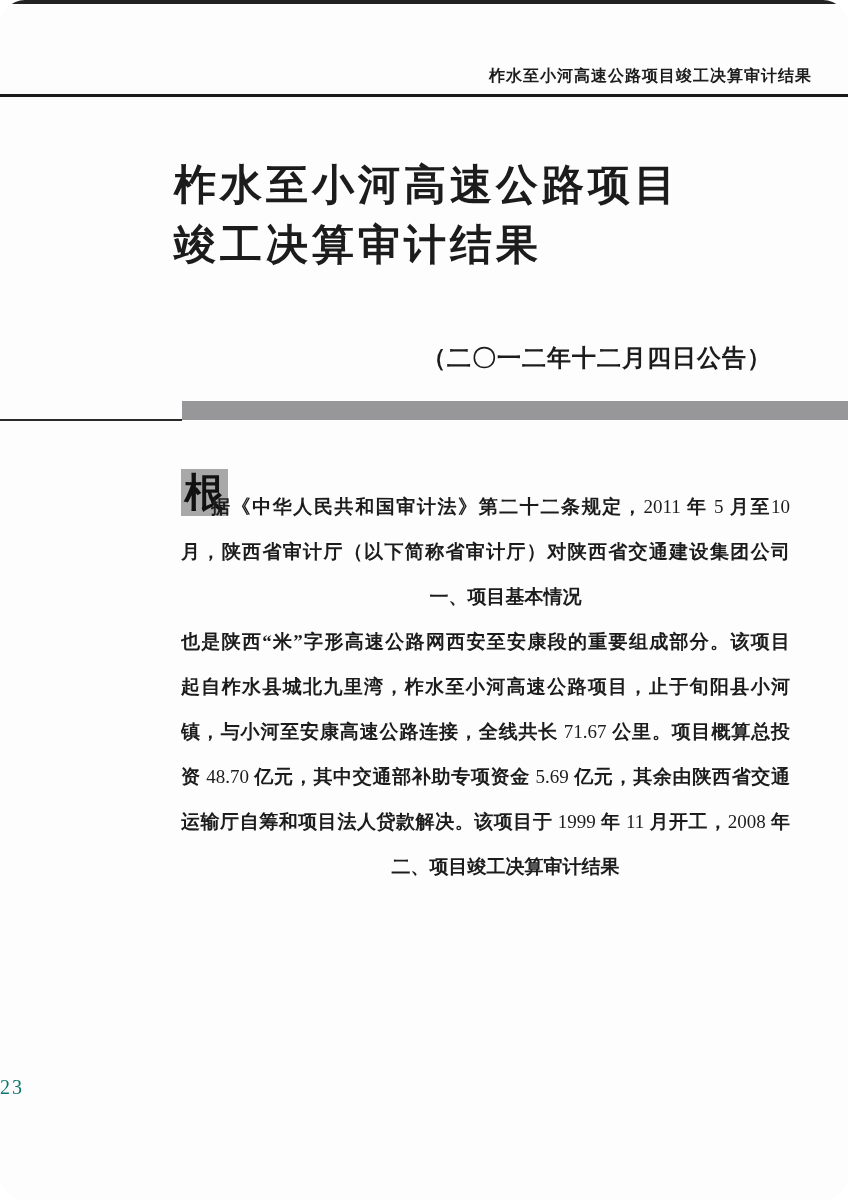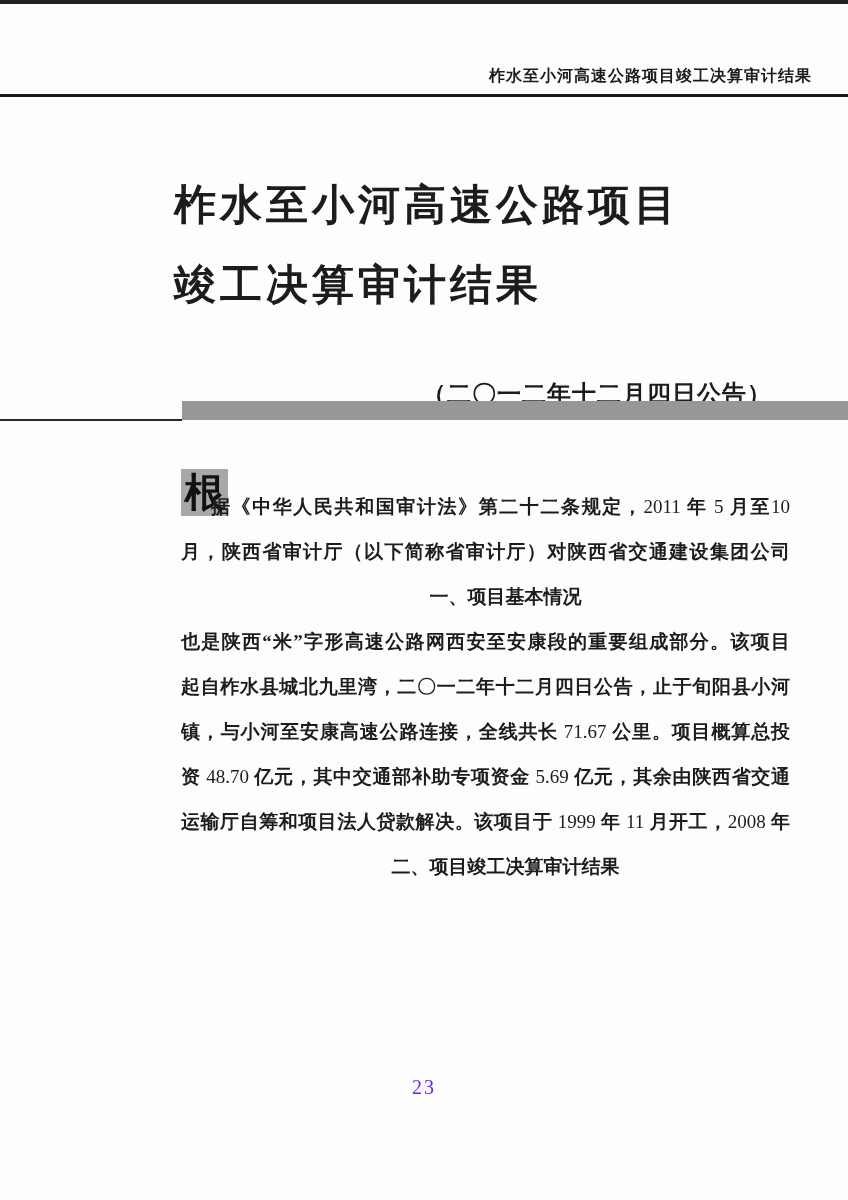--- a/index.html
+++ b/index.html
@@ -4,46 +4,46 @@
 <style>
   html, body { margin: 0; padding: 0; background: #ffffff; }
   .page {
     position: relative;
     width: 848px;
     height: 1200px;
     background: #fdfdfd;
     overflow: hidden;
     font-family: "Liberation Serif", "DejaVu Serif", serif;
     color: #1c1c1c;
+    border-radius: 25px;
   }
   .top-strip {
     position: absolute; left: 0; top: 0; width: 848px; height: 4px;
     background: #222;
   }
   .running-header {
     position: absolute; top: 66px; left: 400px; width: 412px;
     text-align: right;
     font-size: 16px; font-weight: bold; letter-spacing: 1px;
     white-space: nowrap;
   }
   .header-rule {
     position: absolute; left: 0; top: 94px; width: 848px; height: 3px;
     background: #1a1a1a;
   }
   .title {
     position: absolute; left: 174px; top: 155px; margin: 0;
     font-size: 42px; font-weight: 900; letter-spacing: 4px;
     line-height: 60px; white-space: nowrap;
   }
-  .title span { display: block; margin-top: 20px; }
+  .title span { display: block; }
   .date-line {
     position: absolute; left: 422px; top: 342px;
     font-size: 24px; font-weight: bold; letter-spacing: 1px;
     white-space: nowrap;
-    margin-top: 36px;
   }
   .gray-band {
     position: absolute; left: 182px; top: 401px; width: 666px; height: 19px;
     background: #97979a;
   }
   .thin-rule {
     position: absolute; left: 0; top: 419px; width: 182px; height: 2px;
     background: #2a2a2a;
   }
   .drop-cap {
@@ -64,23 +64,22 @@
   .line.first   { margin-left: 30px; text-align: justify; text-align-last: justify; }
   .line.indent  { text-indent: 40px; text-align: justify; text-align-last: justify; }
   .line.heading { padding-left: 40px; text-align: center; }
   .line.left    { text-align: left; }
   .lat {
     font-weight: normal;
     font-family: "Liberation Serif", serif;
   }
   .page-number {
     position: absolute; left: 0; top: 1076px; width: 848px;
-    text-align: center;
     font-size: 20px; font-weight: normal; letter-spacing: 2px;
-    color: #6d28d9;
+    color: #0f766e;
   }
 </style>
 </head>
 <body>
 
 <div class="page" style="color: rgb(28, 28, 28);">
   <div class="top-strip"></div>
 
   <div class="running-header">柞水至小河高速公路项目竣工决算审计结果</div>
 
@@ -96,21 +95,21 @@
   <div class="gray-band" style="background: rgb(151, 151, 154);"></div>
   <div class="thin-rule"></div>
 
   <div class="drop-cap" style="background: rgb(168, 168, 168);">根</div>
 
   <div class="body-lines">
       <div class="line first">据《中华人民共和国审计法》第二十二条规定，<span class="lat">2011</span> 年 <span class="lat">5</span> 月至<span class="lat">10</span></div>
       <div class="line justify">月，陕西省审计厅（以下简称省审计厅）对陕西省交通建设集团公司</div>
       <div class="line heading">一、项目基本情况</div>
       <div class="line justify">也是陕西“米”字形高速公路网西安至安康段的重要组成部分。该项目</div>
-      <div class="line justify">起自柞水县城北九里湾，二〇一二年十二月四日公告，止于旬阳县小河</div>
+      <div class="line justify">起自柞水县城北九里湾，柞水至小河高速公路项目，止于旬阳县小河</div>
       <div class="line justify">镇，与小河至安康高速公路连接，全线共长 <span class="lat">71.67</span> 公里。项目概算总投</div>
       <div class="line justify">资 <span class="lat">48.70</span> 亿元，其中交通部补助专项资金 <span class="lat">5.69</span> 亿元，其余由陕西省交通</div>
       <div class="line justify">运输厅自筹和项目法人贷款解决。该项目于 <span class="lat">1999</span> 年 <span class="lat">11</span> 月开工，<span class="lat">2008</span> 年</div>
       <div class="line heading">二、项目竣工决算审计结果</div>
     </div>
 
   <div class="page-number">23</div>
 </div>
 
 </body></html>

